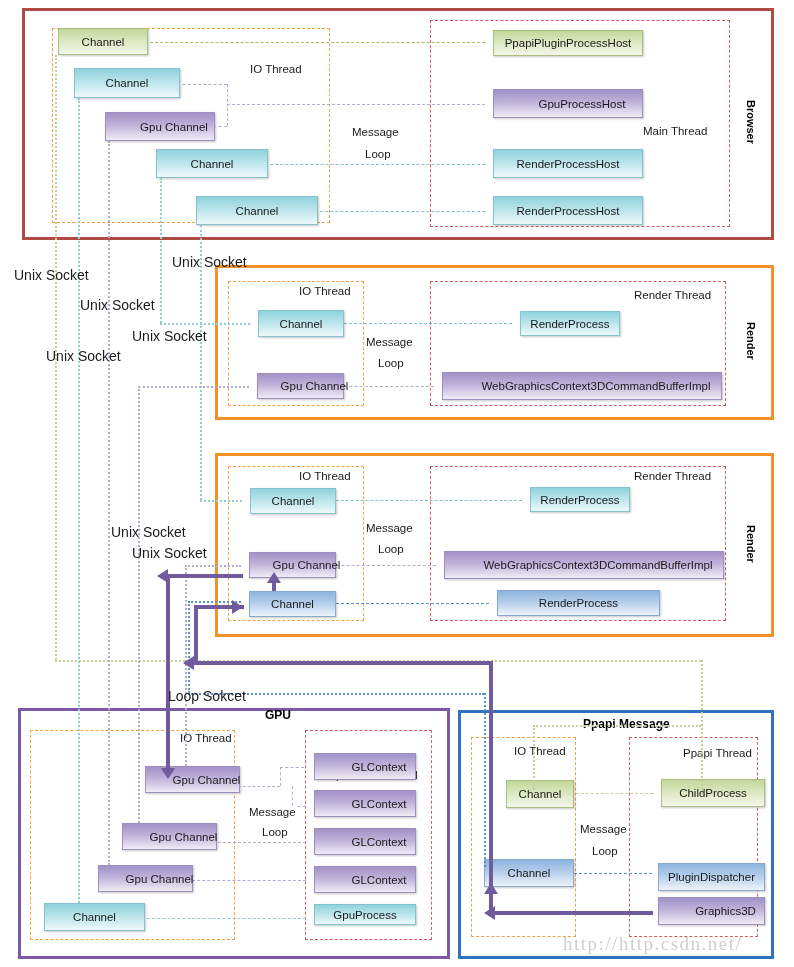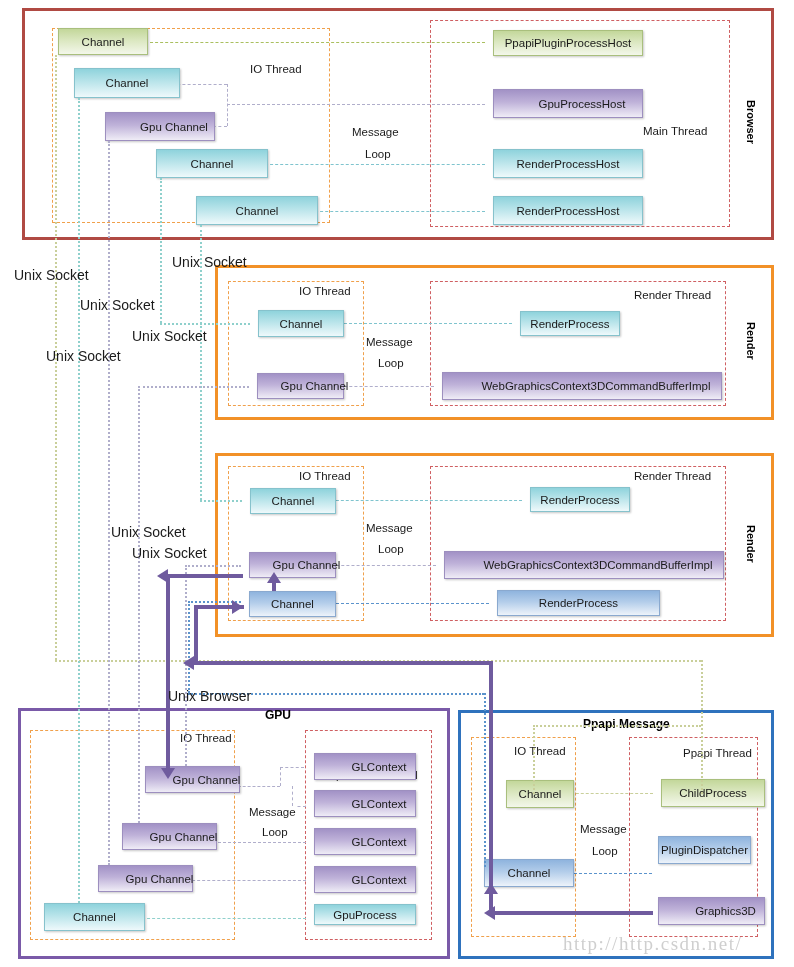--- a/index.html
+++ b/index.html
@@ -245,21 +245,21 @@
 
   <div class="node n-green" style="left:498px;top:780px;width:68px;height:28px;">
     <span>Channel</span>
   </div>
   <div class="node n-blue" style="left:476px;top:859px;width:90px;height:28px;">
     <span>Channel</span>
   </div>
   <div class="node n-green" style="left:653px;top:779px;width:104px;height:28px;">
     <span>ChildProcess</span>
   </div>
-  <div class="node n-blue" style="left:650px;top:836px;width:93px;height:28px;">
+  <div class="node n-blue" style="left:650px;top:863px;width:107px;height:28px;">
     <span>PluginDispatcher</span>
   </div>
   <div class="node n-purple" style="left:650px;top:897px;width:107px;height:28px;">
     <span>Graphics3D</span>
   </div>
 
   <div class="glabel" style="left:580px;top:823px;background:#fff;">Message</div>
   <div class="glabel" style="left:592px;top:845px;background:#fff;">Loop</div>
 
   <div class="ln vdot c-olive" style="left:55px;top:55px;height:605px;"></div>
@@ -310,17 +310,17 @@
   <div class="sol vsol" style="left:489px;top:889px;height:24px;"></div>
   <div class="arw up" style="left:484px;top:883px;"></div>
 
   <div class="sockl" style="left:14px;top:267px;">Unix Socket</div>
   <div class="sockl" style="left:172px;top:254px;">Unix Socket</div>
   <div class="sockl" style="left:80px;top:297px;">Unix Socket</div>
   <div class="sockl" style="left:132px;top:328px;">Unix Socket</div>
   <div class="sockl" style="left:46px;top:348px;">Unix Socket</div>
   <div class="sockl" style="left:111px;top:524px;">Unix Socket</div>
   <div class="sockl" style="left:132px;top:545px;">Unix Socket</div>
-  <div class="sockl" style="left:168px;top:688px;">Unix Browser</div>
+  <div class="sockl" style="left:168px;top:688px;">Loop Sokcet</div>
 
   <div class="wmark" style="left:563px;top:933px;">http://http.csdn.net/</div>
 
 </div>
 
 </body></html>

